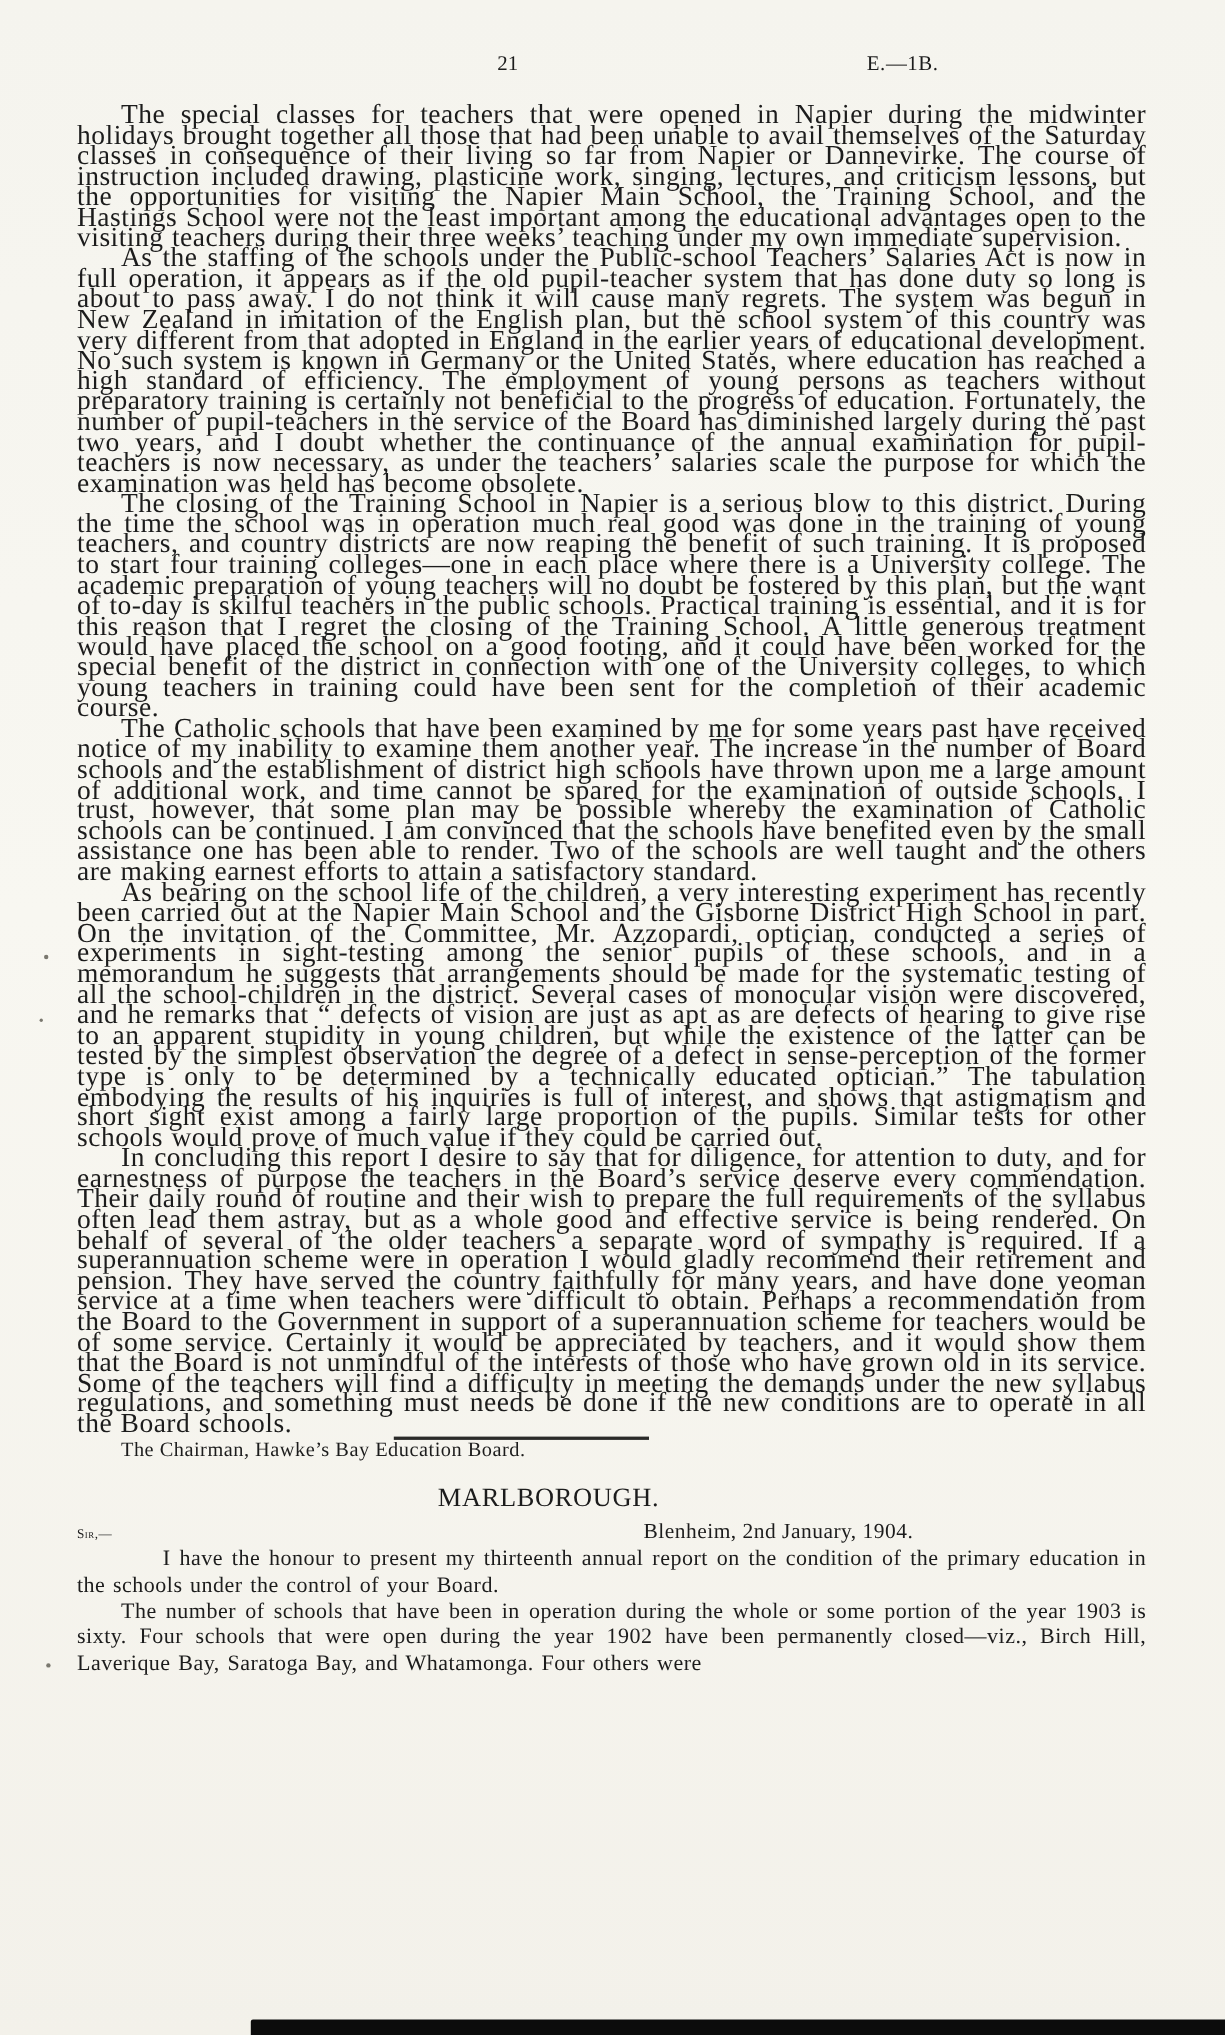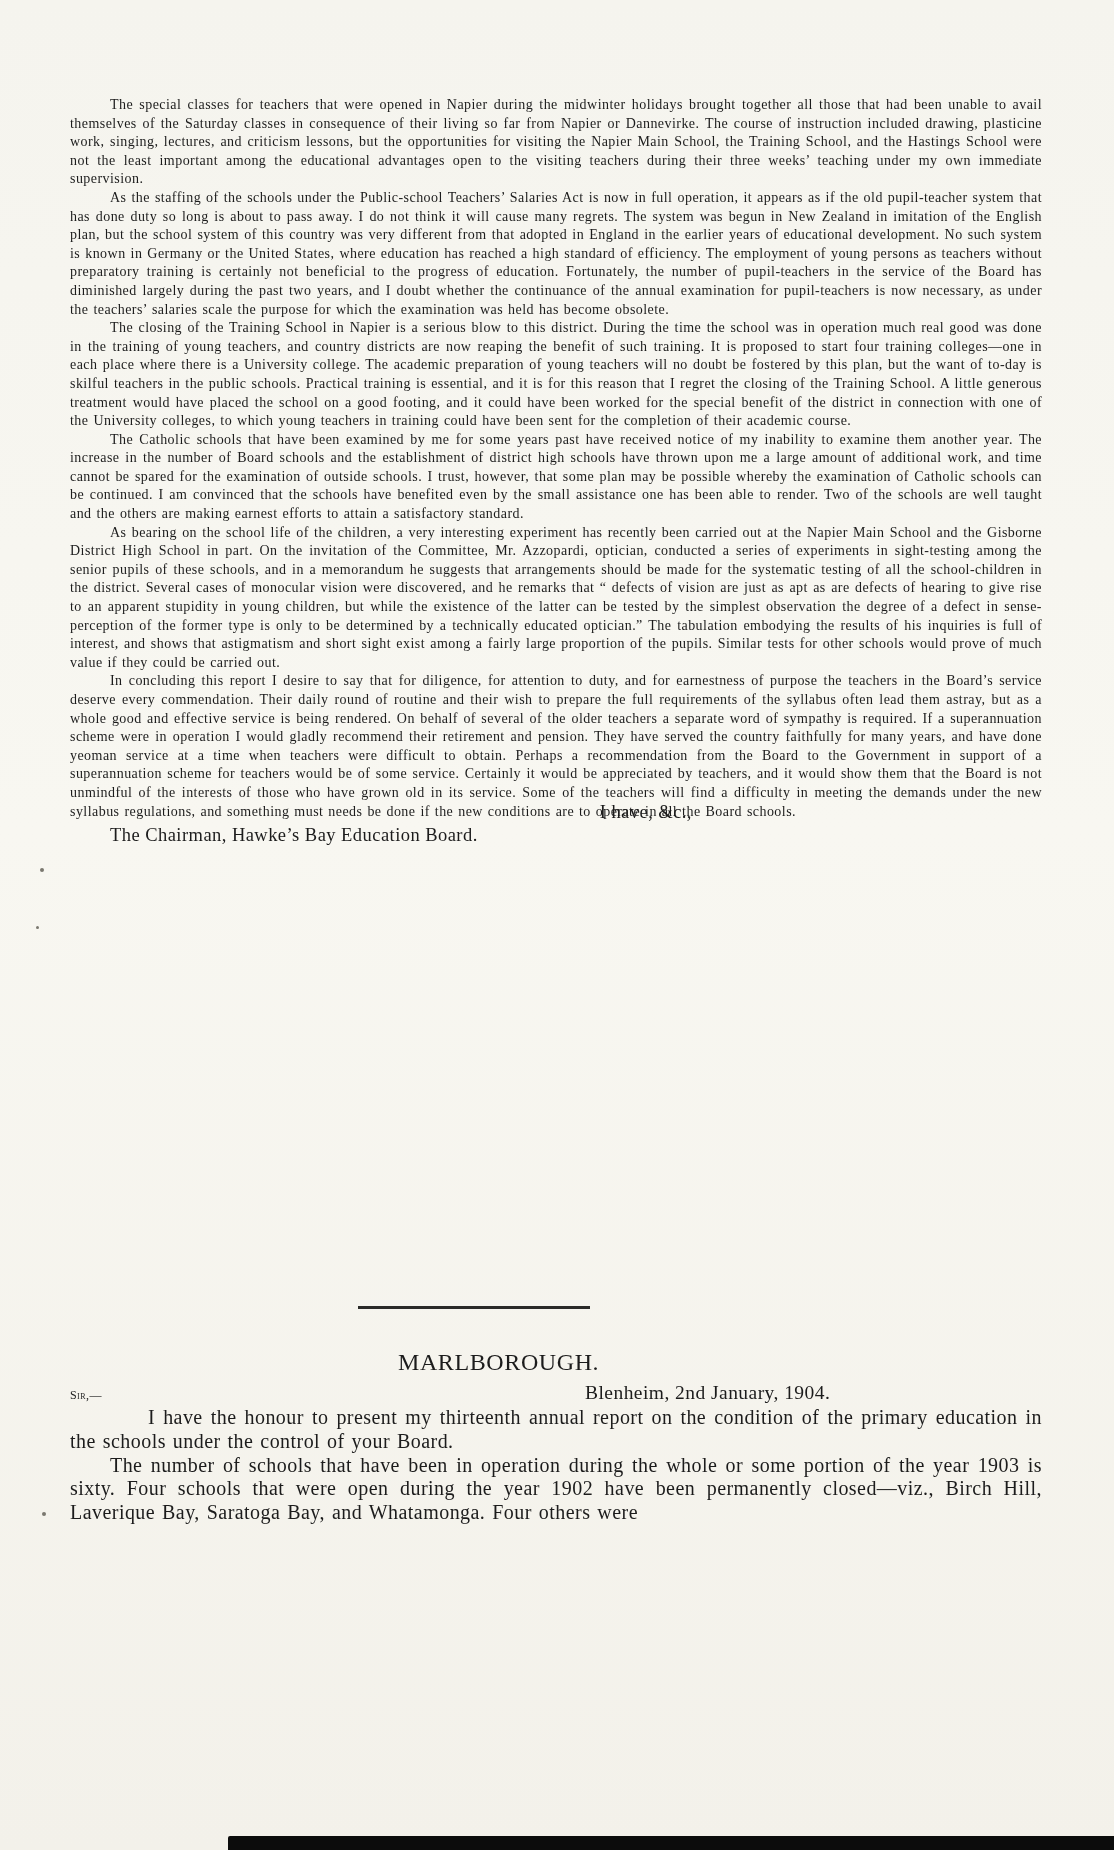--- a/index.html
+++ b/index.html
@@ -25,21 +25,21 @@
   .report-body {
     position: absolute;
     top: 96px;
     left: 70px;
     width: 972px;
   }
   .report-body p {
     margin: 0;
     text-align: justify;
     text-indent: 40px;
-    font-size: 14px;
+    font-size: 25px;
     line-height: 18.6px;
     letter-spacing: 0.45px;
     word-spacing: 1px;
   }
   .valediction {
     margin-top: -18.6px;
     padding-left: 54.5%;
     font-size: 18.5px;
     line-height: 18.6px;
     letter-spacing: 0.45px;
@@ -115,30 +115,33 @@
     position: absolute;
     background: #7a786f;
     border-radius: 50%;
   }
 </style>
 </head>
 <body>
 
 <div class="page">
 
+  <div class="page-header">
+    <span class="page-num">21</span>
+    <span class="doc-ref">E.—1B.</span>
+  </div>
 
   <div class="report-body">
     <p>The special classes for teachers that were opened in Napier during the midwinter holidays brought together all those that had been unable to avail themselves of the Saturday classes in consequence of their living so far from Napier or Dannevirke. The course of instruction included drawing, plasticine work, singing, lectures, and criticism lessons, but the opportunities for visiting the Napier Main School, the Training School, and the Hastings School were not the least important among the educational advantages open to the visiting teachers during their three weeks’ teaching under my own immediate supervision.</p>
     <p>As the staffing of the schools under the Public-school Teachers’ Salaries Act is now in full operation, it appears as if the old pupil-teacher system that has done duty so long is about to pass away. I do not think it will cause many regrets. The system was begun in New Zealand in imitation of the English plan, but the school system of this country was very different from that adopted in England in the earlier years of educational development. No such system is known in Germany or the United States, where education has reached a high standard of efficiency. The employment of young persons as teachers without preparatory training is certainly not beneficial to the progress of education. Fortunately, the number of pupil-teachers in the service of the Board has diminished largely during the past two years, and I doubt whether the continuance of the annual examination for pupil-teachers is now necessary, as under the teachers’ salaries scale the purpose for which the examination was held has become obsolete.</p>
     <p>The closing of the Training School in Napier is a serious blow to this district. During the time the school was in operation much real good was done in the training of young teachers, and country districts are now reaping the benefit of such training. It is proposed to start four training colleges—one in each place where there is a University college. The academic preparation of young teachers will no doubt be fostered by this plan, but the want of to-day is skilful teachers in the public schools. Practical training is essential, and it is for this reason that I regret the closing of the Training School. A little generous treatment would have placed the school on a good footing, and it could have been worked for the special benefit of the district in connection with one of the University colleges, to which young teachers in training could have been sent for the completion of their academic course.</p>
     <p>The Catholic schools that have been examined by me for some years past have received notice of my inability to examine them another year. The increase in the number of Board schools and the establishment of district high schools have thrown upon me a large amount of additional work, and time cannot be spared for the examination of outside schools. I trust, however, that some plan may be possible whereby the examination of Catholic schools can be continued. I am convinced that the schools have benefited even by the small assistance one has been able to render. Two of the schools are well taught and the others are making earnest efforts to attain a satisfactory standard.</p>
     <p>As bearing on the school life of the children, a very interesting experiment has recently been carried out at the Napier Main School and the Gisborne District High School in part. On the invitation of the Committee, Mr. Azzopardi, optician, conducted a series of experiments in sight-testing among the senior pupils of these schools, and in a memorandum he suggests that arrangements should be made for the systematic testing of all the school-children in the district. Several cases of monocular vision were discovered, and he remarks that “ defects of vision are just as apt as are defects of hearing to give rise to an apparent stupidity in young children, but while the existence of the latter can be tested by the simplest observation the degree of a defect in sense-perception of the former type is only to be determined by a technically educated optician.” The tabulation embodying the results of his inquiries is full of interest, and shows that astigmatism and short sight exist among a fairly large proportion of the pupils. Similar tests for other schools would prove of much value if they could be carried out.</p>
     <p>In concluding this report I desire to say that for diligence, for attention to duty, and for earnestness of purpose the teachers in the Board’s service deserve every commendation. Their daily round of routine and their wish to prepare the full requirements of the syllabus often lead them astray, but as a whole good and effective service is being rendered. On behalf of several of the older teachers a separate word of sympathy is required. If a superannuation scheme were in operation I would gladly recommend their retirement and pension. They have served the country faithfully for many years, and have done yeoman service at a time when teachers were difficult to obtain. Perhaps a recommendation from the Board to the Government in support of a superannuation scheme for teachers would be of some service. Certainly it would be appreciated by teachers, and it would show them that the Board is not unmindful of the interests of those who have grown old in its service. Some of the teachers will find a difficulty in meeting the demands under the new syllabus regulations, and something must needs be done if the new conditions are to operate in all the Board schools.</p>
 
-    <div class="valediction">I have, &amp;c.,</div>
 
 
     <div class="addressee">The Chairman, Hawke’s Bay Education Board.</div>
   </div>
 
   <div class="section-divider"></div>
 
   <div class="marl-section">
     <div class="marl-heading">MARLBOROUGH.</div>
 

